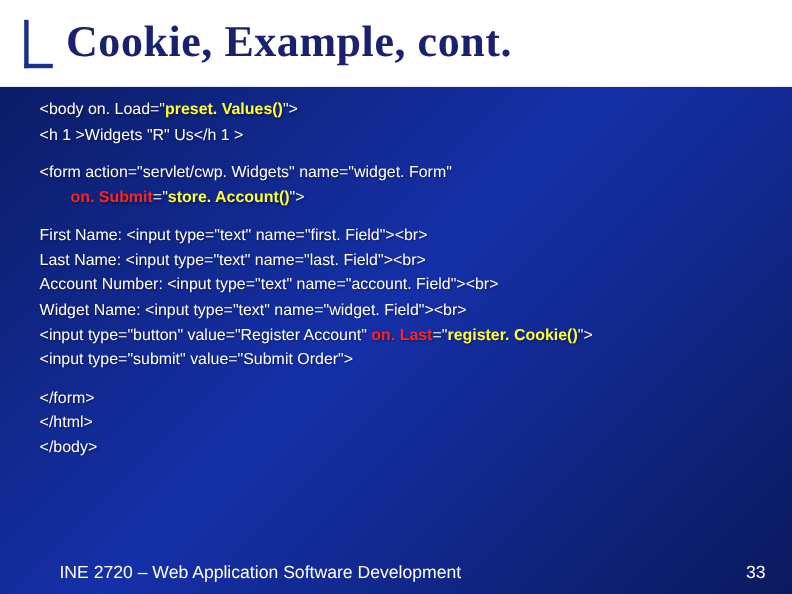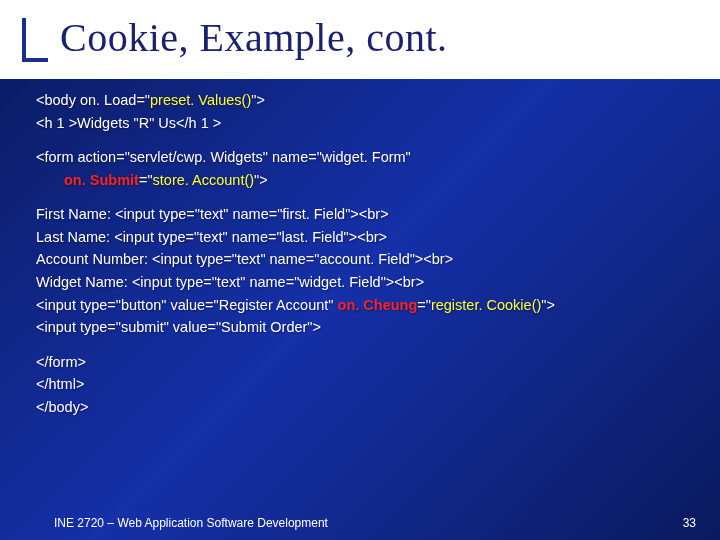--- a/index.html
+++ b/index.html
@@ -28,44 +28,44 @@
     top: 18px;
     left: 22px;
     width: 26px;
     height: 44px;
     border-left: 4px solid #1a2f8c;
     border-bottom: 4px solid #1a2f8c;
   }
   .title {
     font-family: "Times New Roman", serif;
     font-size: 40px;
-    font-weight: normal;
+    font-weight: bold;
     color: #1a2270;
     letter-spacing: 0.5px;
   }
   .content {
     flex: 1;
     padding: 12px 36px 0 36px;
     font-family: "Comic Sans MS", cursive, sans-serif;
     font-size: 14.5px;
     line-height: 1.35;
     color: #fff;
   }
   .content p { margin-bottom: 3px; text-shadow: 1px 1px 2px rgba(0,0,0,0.4); }
   .content .sp { height: 12px; }
   .indent { padding-left: 28px; }
-  .yellow { color: #ffff33; font-weight: normal; }
+  .yellow { color: #ffff33; font-weight: bold; }
   .red { color: #ff2222; font-weight: bold; }
   .footer {
     display: flex;
     justify-content: space-between;
     align-items: center;
     padding: 6px 24px 10px 54px;
     font-family: "Comic Sans MS", cursive, sans-serif;
-    font-size: 12px;
+    font-size: 16px;
     color: #fff;
   }
   .footer .center { }
 </style>
 </head>
 <body>
 
 <div class="slide">
   <div class="title-bar">
     <div class="corner-accent"></div>
@@ -81,21 +81,21 @@
     <p>&lt;form action="servlet/cwp. Widgets" name="widget. Form"</p>
     <p class="indent">
       <span class="red">on. Submit</span><span>="</span><span class="yellow">store. Account()</span><span>"&gt;</span>
     </p>
     <div class="sp"></div>
     <p>First Name: &lt;input type="text" name="first. Field"&gt;&lt;br&gt;</p>
     <p>Last Name: &lt;input type="text" name="last. Field"&gt;&lt;br&gt;</p>
     <p>Account Number: &lt;input type="text" name="account. Field"&gt;&lt;br&gt;</p>
     <p>Widget Name: &lt;input type="text" name="widget. Field"&gt;&lt;br&gt;</p>
     <p>
-      <span>&lt;input type="button" value="Register Account" </span><span class="red">on. Cheung</span><span>="</span><span class="yellow">register. Cookie()</span><span>"&gt;</span>
+      <span>&lt;input type="button" value="Register Account" </span><span class="red">on. Last</span><span>="</span><span class="yellow">register. Cookie()</span><span>"&gt;</span>
     </p>
     <p>&lt;input type="submit" value="Submit Order"&gt;</p>
     <div class="sp"></div>
     <p>&lt;/form&gt;</p>
     <p>&lt;/html&gt;</p>
     <p>&lt;/body&gt;</p>
   </div>
 
   <div class="footer">
     <span>INE 2720 – Web Application Software Development</span>

